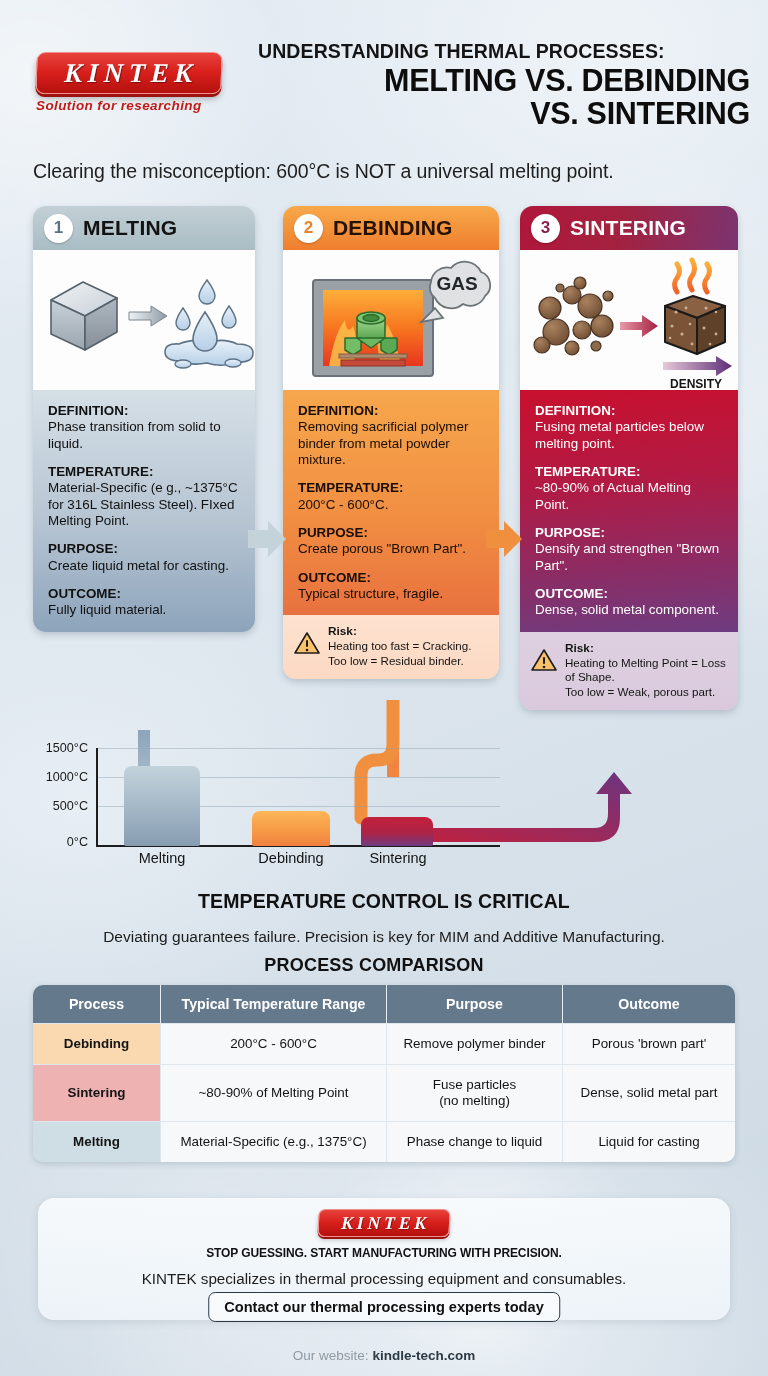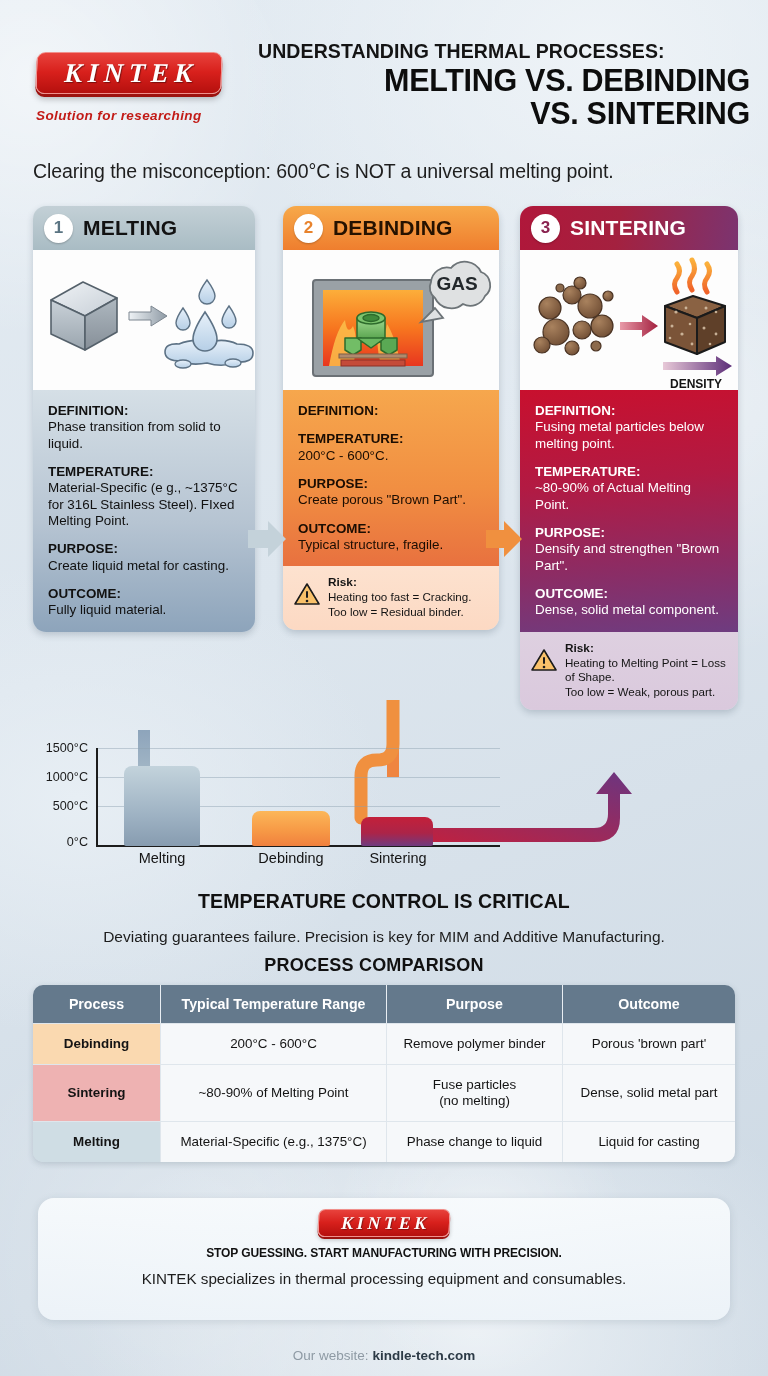--- a/index.html
+++ b/index.html
@@ -44,21 +44,21 @@
   .logo-word {
     position: absolute; inset: 0;
     display: flex; align-items: center; justify-content: center;
     font-family: "Liberation Serif", serif;
     font-weight: bold; font-style: italic;
     font-size: 27px; letter-spacing: 5.5px; color: #fff;
     text-shadow: 1px 1px 1px rgba(0,0,0,.4);
     padding-left: 4px;
   }
   .logo-tag {
-    margin-top: 14px; font-style: italic; font-weight: bold;
+    margin-top: 4px; font-style: italic; font-weight: bold;
     font-size: 13.5px; color: #c21b17; letter-spacing: .4px;
     font-family: "Liberation Sans", sans-serif;
   }
   .title-block { position: absolute; left: 258px; top: 40px; width: 492px; }
   .title-top {
     font-size: 19.5px; font-weight: bold; letter-spacing: .1px;
     color: #141414; line-height: 1.15;
   }
   .title-main {
     font-size: 30.5px; font-weight: bold; line-height: 1.07;
@@ -328,20 +328,21 @@
           <g fill="#dfe1e2" stroke="#6d7478" stroke-width="1.8">
             <path d="M148 32 a16 16 0 0 1 20 -14 a18 18 0 0 1 30 4 a14 14 0 0 1 4 24 a16 16 0 0 1 -22 8 a18 18 0 0 1 -28 -6 a13 13 0 0 1 -4 -16 Z"></path>
             <path d="M152 58 l-14 14 l22 -4 Z"></path>
           </g>
           <text x="174" y="40" font-family="Liberation Sans, sans-serif" font-size="19" font-weight="bold" fill="#23282b" text-anchor="middle">GAS</text>
         </svg>
       </div>
       <div class="card-body body-2">
         <div class="blk">
           <span class="lbl">DEFINITION:</span>
+          <span>Removing sacrificial polymer binder from metal powder mixture.</span>
         </div>
         <div class="blk">
           <span class="lbl">TEMPERATURE:</span>
           <span>200°C - 600°C.</span>
         </div>
         <div class="blk">
           <span class="lbl">PURPOSE:</span>
           <span>Create porous "Brown Part".</span>
         </div>
         <div class="blk">
@@ -552,19 +553,20 @@
   </div>
 
   <div class="footer-card">
     <div class="f-logo">
       <div class="f-plate">
         <div class="f-word">KINTEK</div>
       </div>
     </div>
     <div class="f-h">STOP GUESSING. START MANUFACTURING WITH PRECISION.</div>
     <div class="f-s">KINTEK specializes in thermal processing equipment and consumables.</div>
+    <div class="f-btn">Contact our thermal processing experts today</div>
   </div>
 
   <div class="site">
     <span>Our website:</span>
     <b>kindle-tech.com</b>
   </div>
 </div>
 
 </body></html>

